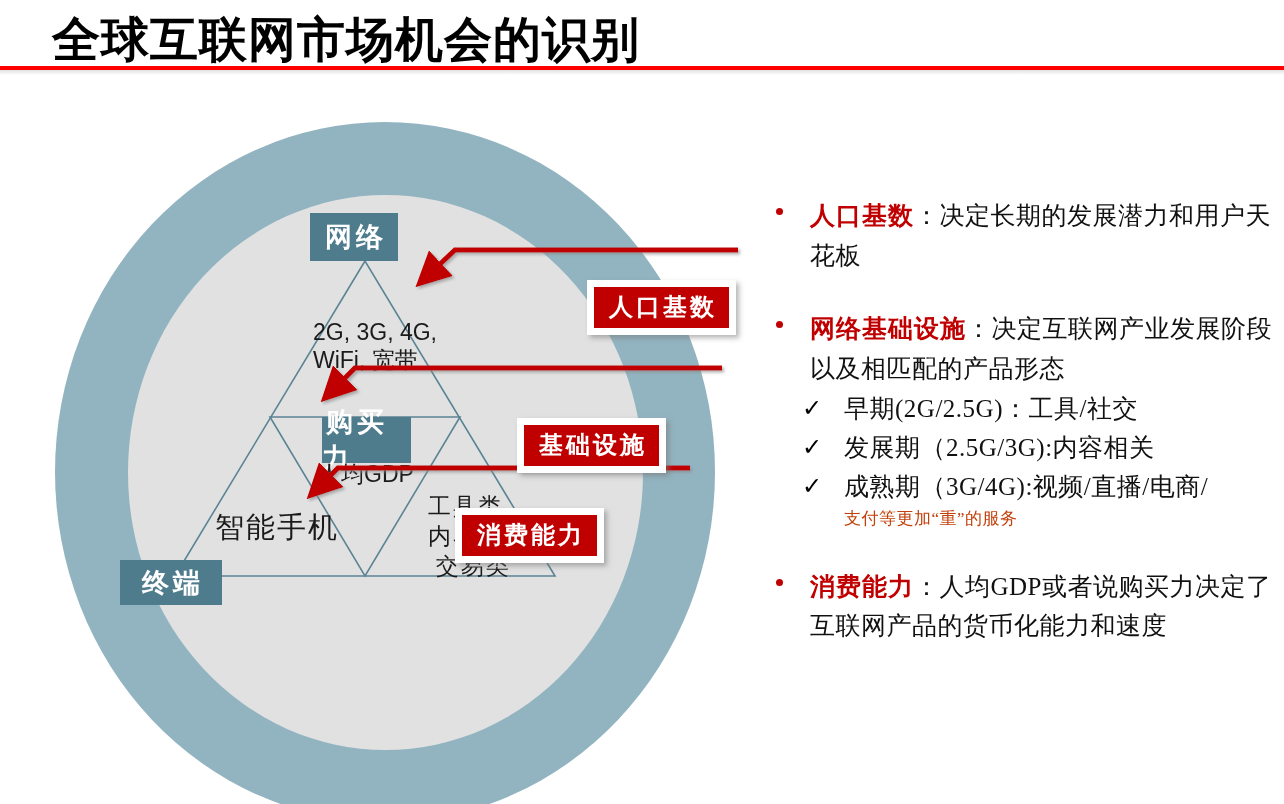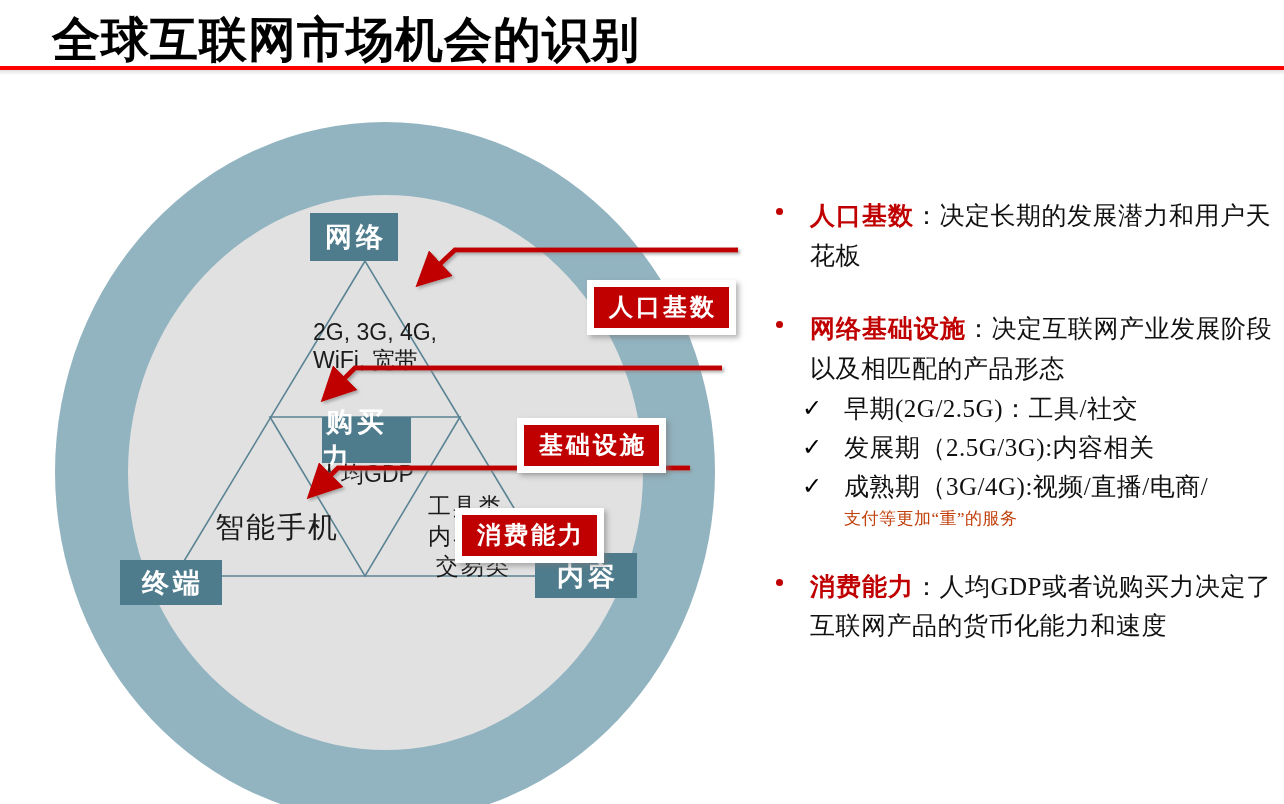--- a/index.html
+++ b/index.html
@@ -243,23 +243,20 @@
     <polygon points="365,171 175,486 555,486" fill="none" stroke="#5b8494" stroke-width="1.6"></polygon>
 
     <polygon points="270,327 460,327 365,486" fill="none" stroke="#5b8494" stroke-width="1.6"></polygon>
   </svg>
 
   <div class="node-box" id="node-network">
     <span>网络</span>
   </div>
   <div class="node-box" id="node-terminal">
     <span>终端</span>
-  </div>
-  <div class="node-box" id="node-content">
-    <span>内容</span>
   </div>
   <div class="node-box" id="node-power">
     <span>购买力</span>
   </div>
 
   <div class="diagram-label" id="label-network-tech">2G, 3G, 4G,
 WiFi, 宽带</div>
   <div class="diagram-label" id="label-gdp">人均GDP</div>
   <div class="diagram-label" id="label-smartphone">智能手机</div>
   <div class="diagram-label" id="label-content-types">工具类,

